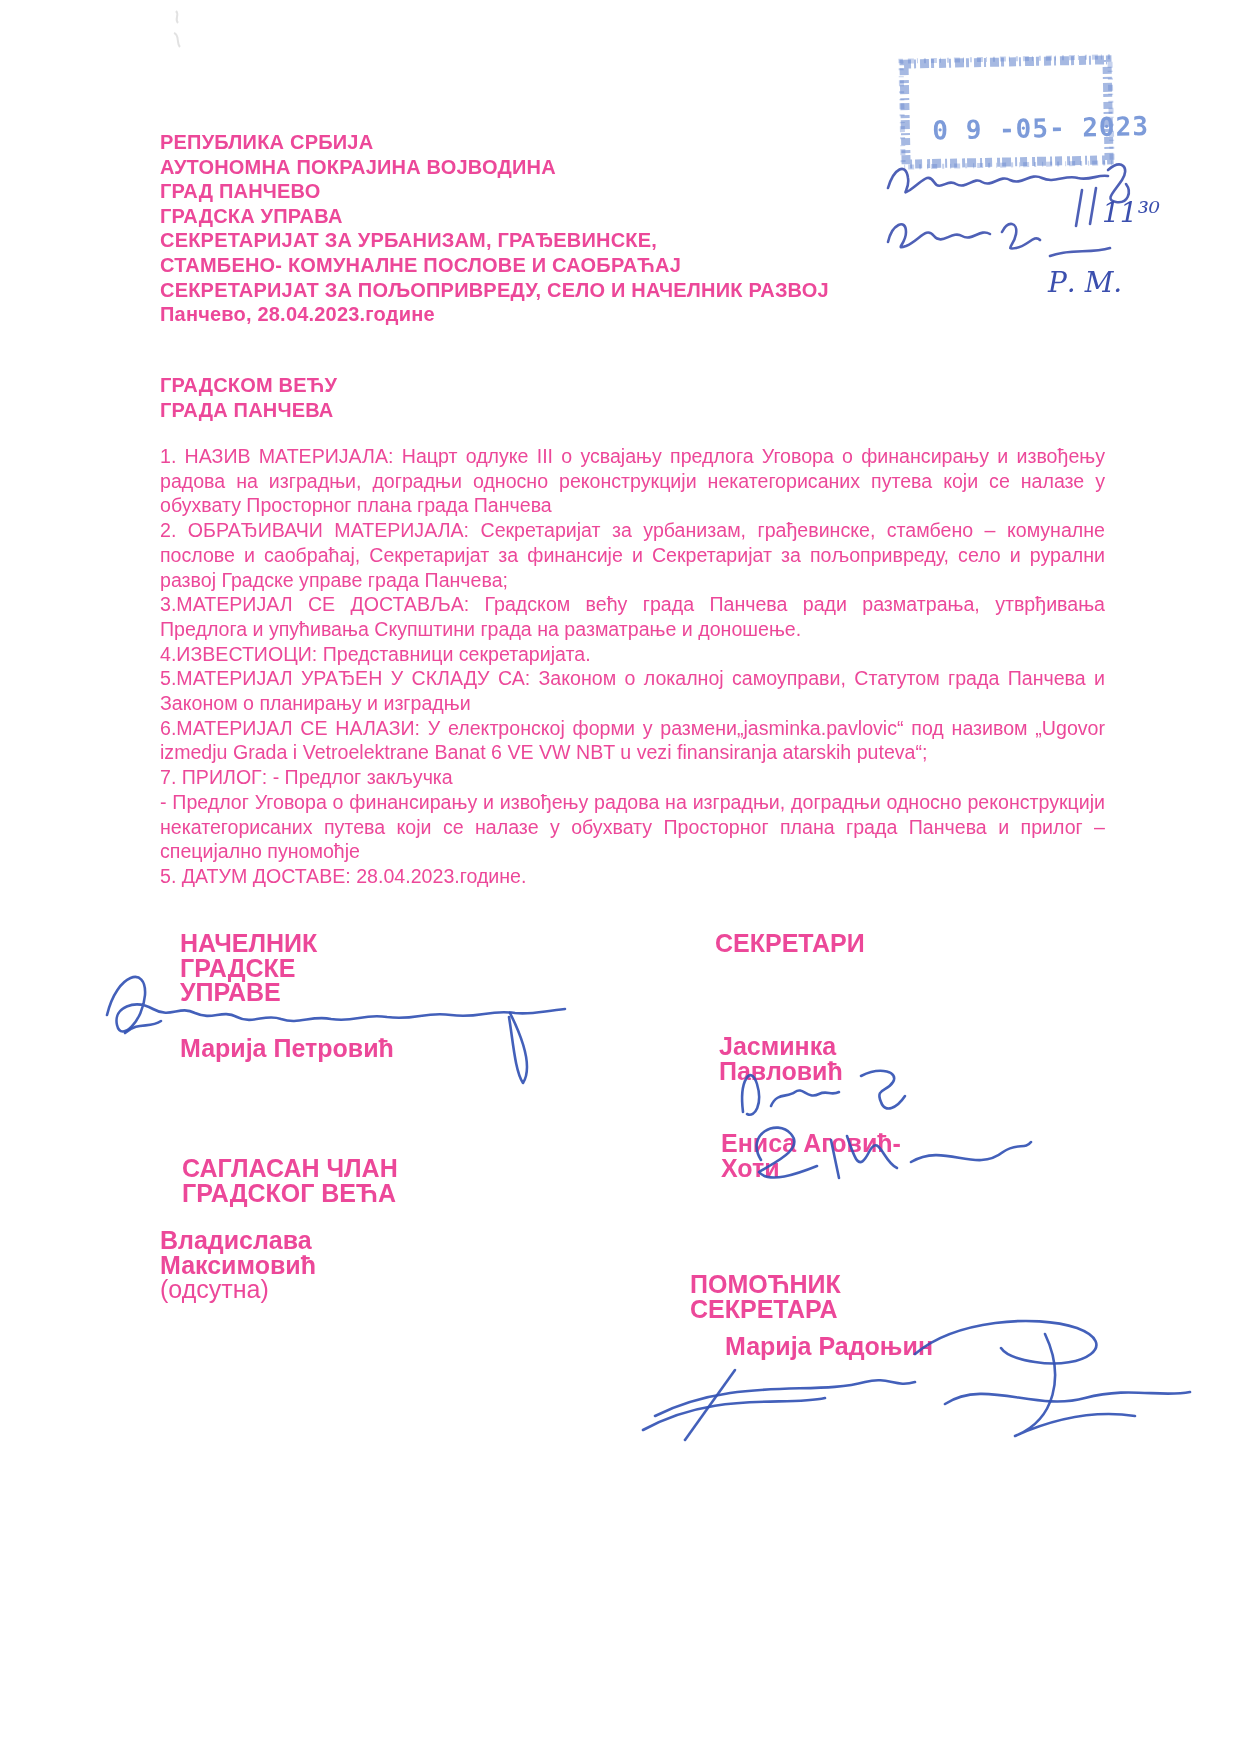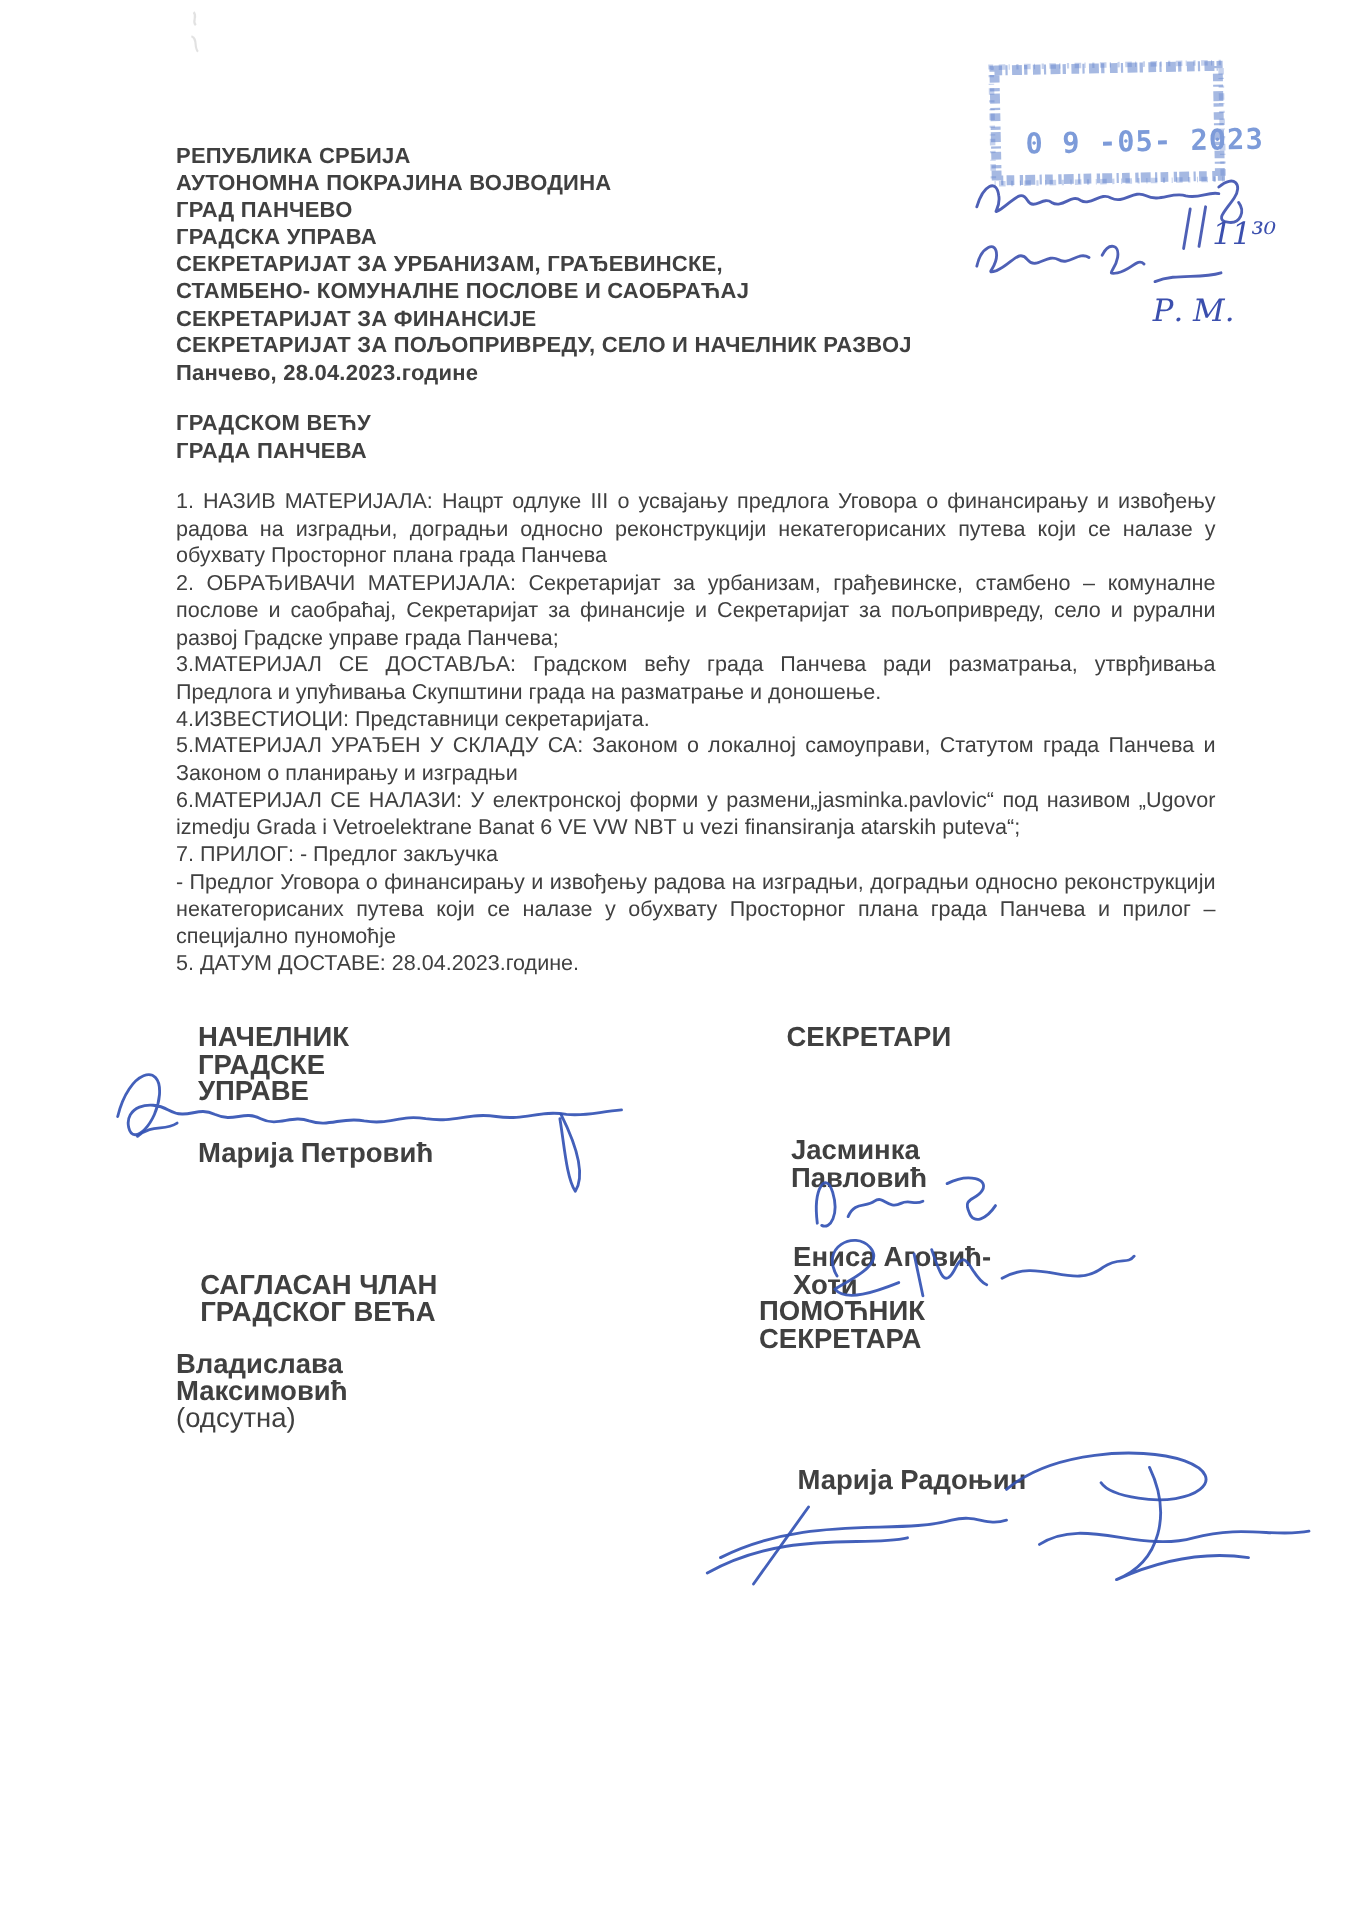--- a/index.html
+++ b/index.html
@@ -1,21 +1,21 @@
 <!DOCTYPE html>
 <html><head>
 <meta charset="utf-8">
 <style>
   html,body{margin:0;padding:0;background:#ffffff;}
   .page{
     position:relative;
     width:1240px;height:1752px;
     background:#ffffff;
     font-family:"Liberation Sans", sans-serif;
-    color:#404040;
+    color:#ec4899;
     overflow:hidden;
   }
   
   .letterhead{
     position:absolute;left:160px;top:130px;width:800px;
     font-weight:bold;font-size:20px;line-height:24.6px;
     letter-spacing:0.2px;
   }
   .addressee{
     position:absolute;left:160px;top:373px;width:500px;
@@ -61,21 +61,20 @@
     <path d="M16,6 C20,10 14,14 18,18 M14,28 C20,30 16,38 20,42"></path>
   </svg>
 
   <div class="letterhead">
     <div>РЕПУБЛИКА СРБИЈА</div>
     <div>АУТОНОМНА ПОКРАЈИНА ВОЈВОДИНА</div>
     <div>ГРАД ПАНЧЕВО</div>
     <div>ГРАДСКА УПРАВА</div>
     <div>СЕКРЕТАРИЈАТ ЗА  УРБАНИЗАМ, ГРАЂЕВИНСКЕ,</div>
     <div>СТАМБЕНО- КОМУНАЛНЕ ПОСЛОВЕ И САОБРАЋАЈ</div>
-    <div>СЕКРЕТАРИЈАТ ЗА ФИНАНСИЈЕ</div>
     <div>СЕКРЕТАРИЈАТ ЗА ПОЉОПРИВРЕДУ, СЕЛО И НАЧЕЛНИК РАЗВОЈ</div>
     <div>Панчево, 28.04.2023.године</div>
   </div>
 
   <div class="addressee">
     <div>ГРАДСКОМ ВЕЋУ</div>
     <div>ГРАДА ПАНЧЕВА</div>
   </div>
 
   <div class="bodytext">
@@ -143,21 +142,21 @@
 
   <div class="sigblock" style="left:721px;top:1131px;width:220px;">Ениса Аговић-Хоти</div>
 
   <svg class="inksvg" style="left:735px;top:1112px;" width="300" height="85" viewBox="0 0 300 85">
     <path d="M26,48 C10,22 42,6 56,22 C70,38 36,52 24,60 C34,72 62,62 82,54"></path>
     <path d="M96,28 L104,66"></path>
     <path d="M112,24 C120,48 124,60 134,40 C144,20 148,50 162,56"></path>
     <path d="M176,50 C210,30 240,62 268,40 C282,30 290,38 296,30"></path>
   </svg>
 
-  <div class="sigblock" style="left:690px;top:1180px;width:260px;">ПОМОЋНИК СЕКРЕТАРА</div>
+  <div class="sigblock" style="left:690px;top:1272px;width:260px;">ПОМОЋНИК СЕКРЕТАРА</div>
 
   <div class="sigblock" style="left:725px;top:1334px;width:220px;">Марија Радоњин</div>
 
   <svg class="inksvg" style="left:615px;top:1312px;" width="580" height="145" viewBox="0 0 580 145">
     <path d="M300,42 C340,8 420,2 462,16 C505,32 470,58 420,50 C400,47 390,42 386,36"></path>
     <path d="M40,104 C120,64 200,84 250,70 C274,64 280,76 300,70"></path>
     <path d="M28,118 C100,78 170,95 210,86"></path>
     <path d="M120,58 L70,128"></path>
     <path d="M330,92 C370,66 420,100 470,86 C515,74 545,86 575,80"></path>
     <path d="M430,22 C450,64 440,108 400,124 C440,106 480,98 520,104"></path>

